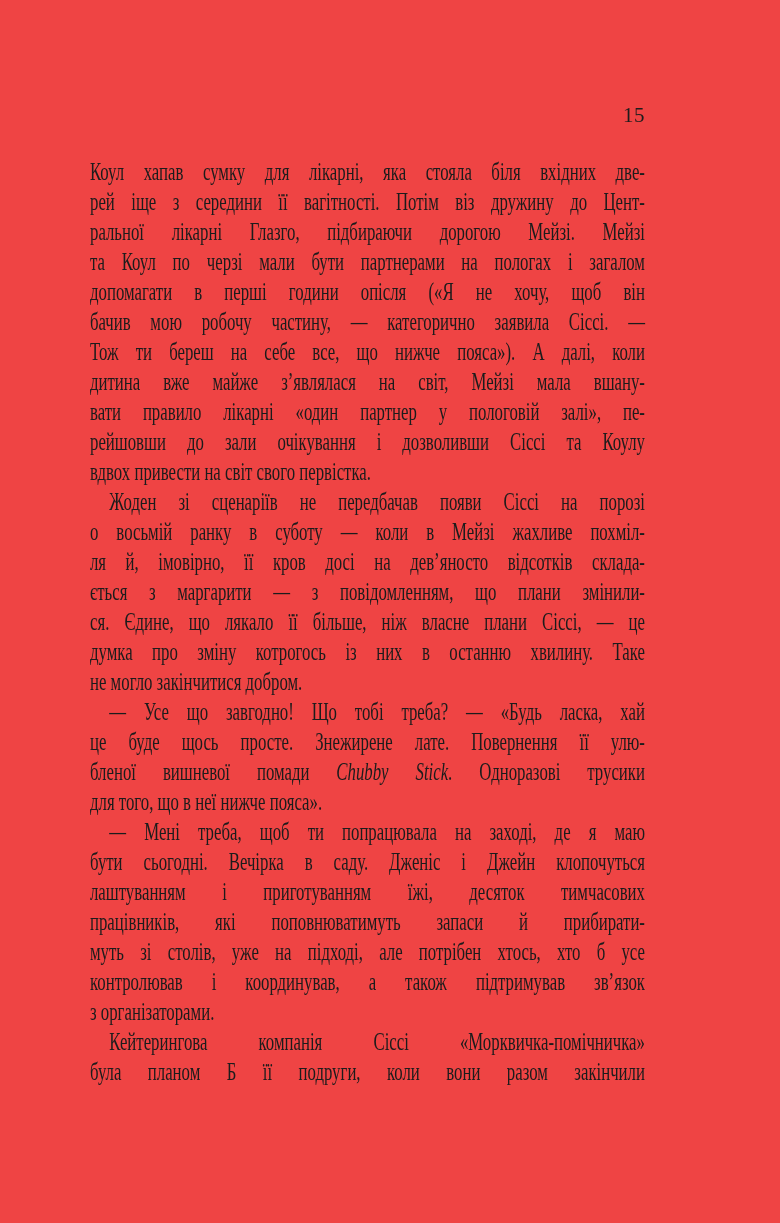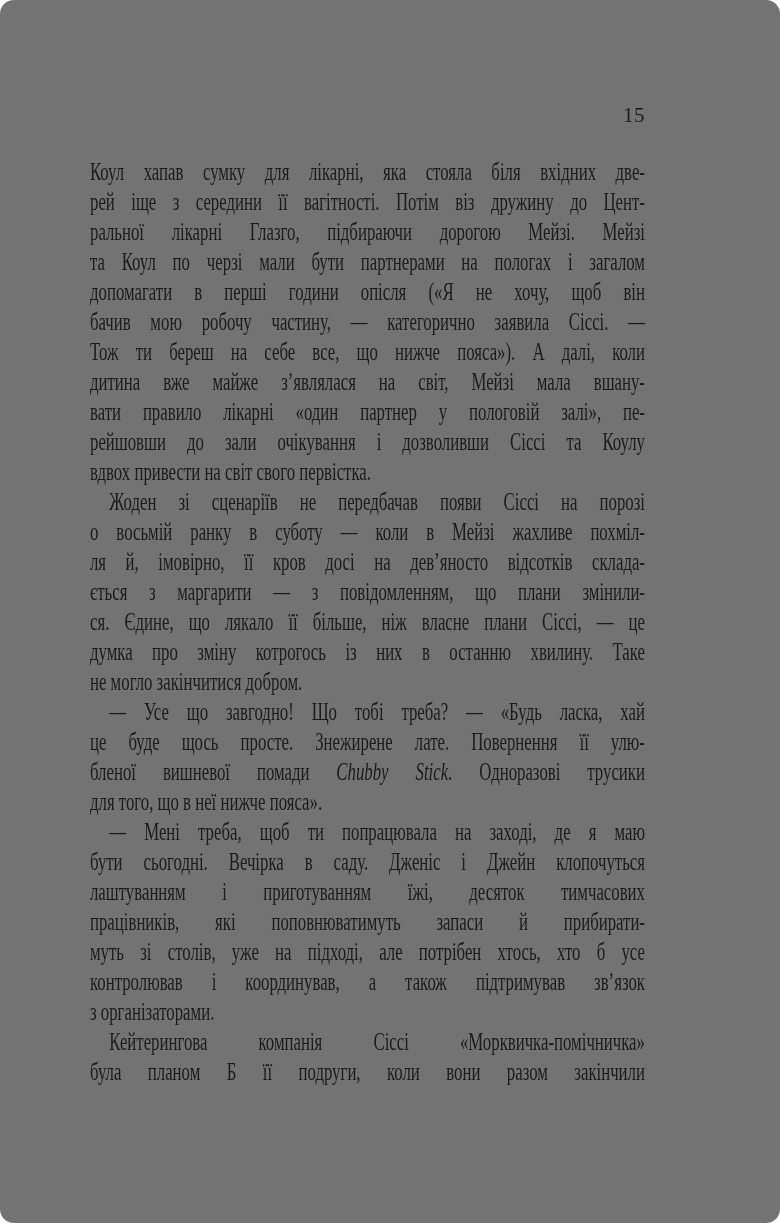--- a/index.html
+++ b/index.html
@@ -10,22 +10,21 @@
     width: 780px;
     height: 1223px;
     background: #ffffff;
     position: relative;
     overflow: hidden;
     font-family: "Liberation Serif", "DejaVu Serif", serif;
   }
   .book-page {
     position: absolute;
     inset: 0;
-    background: #737373;
-    border-radius: 14px;
+    background: #ef4444;
   }
   .page-number {
     position: absolute;
     top: 104px;
     right: 135px;
     font-size: 21px;
     line-height: 22px;
     color: #1c1c1c;
     letter-spacing: 0.5px;
   }

